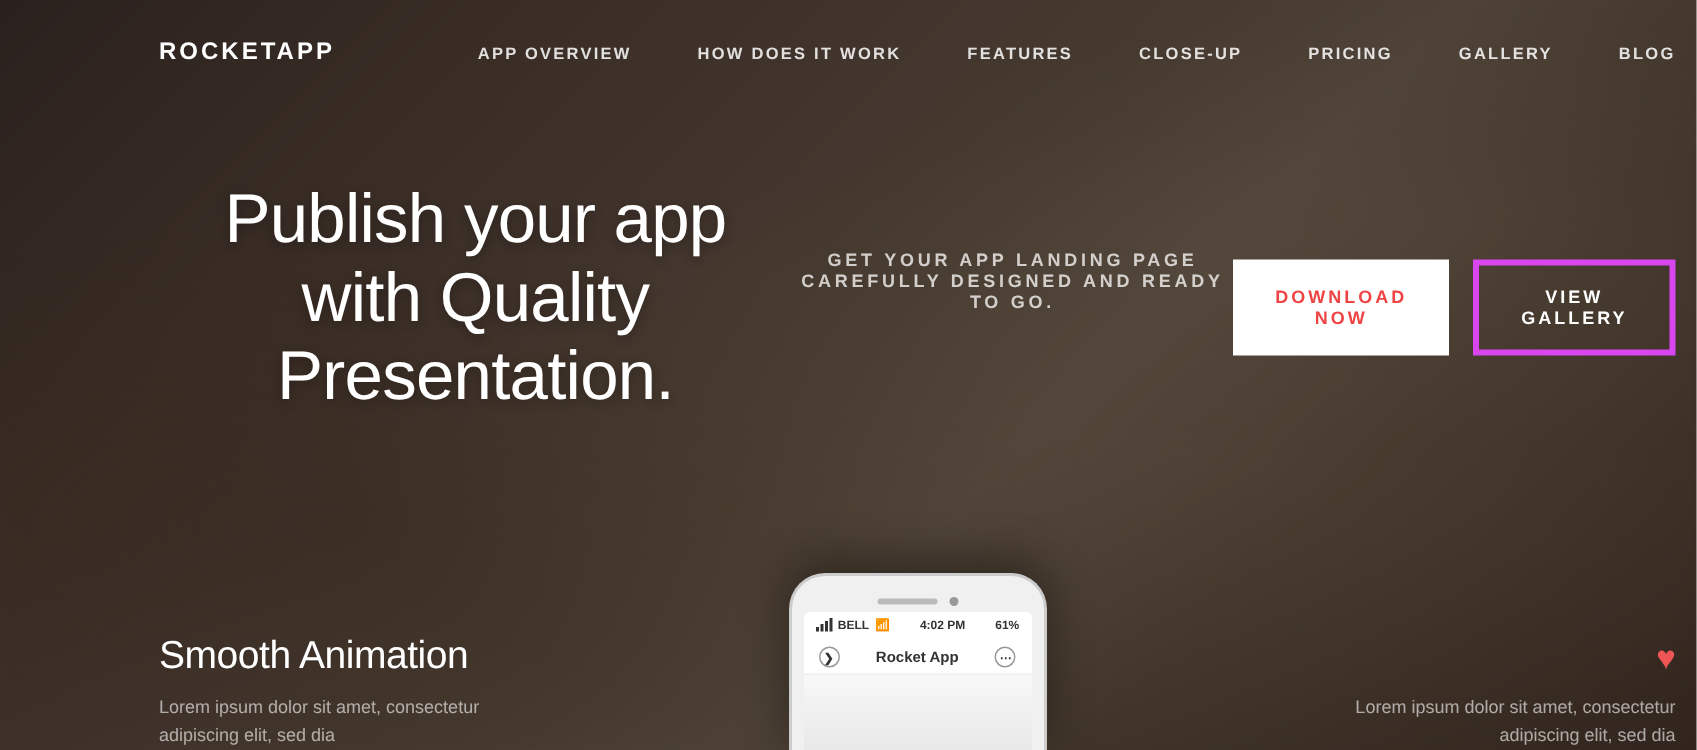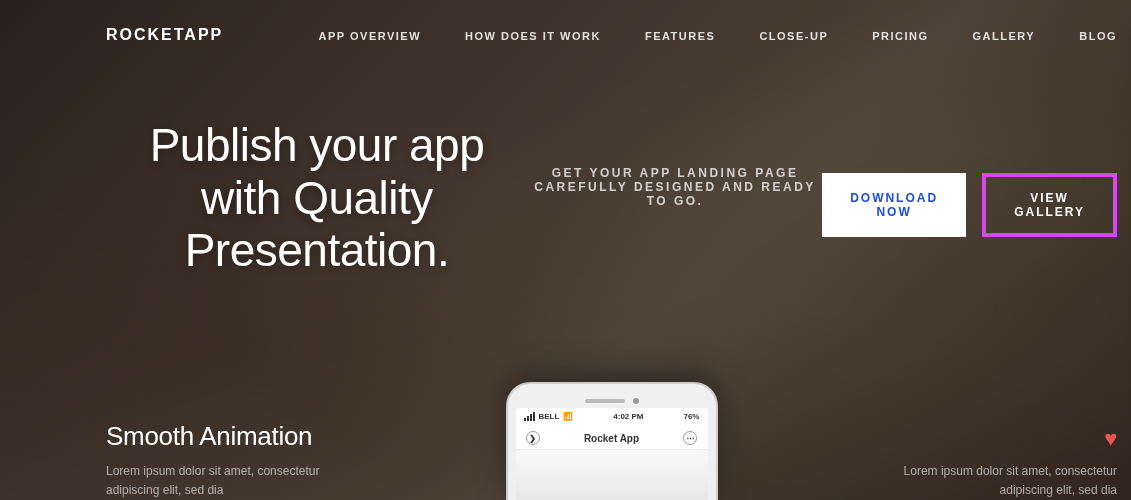--- a/index.html
+++ b/index.html
@@ -138,21 +138,21 @@
       font-weight: 600;
       letter-spacing: 2px;
       text-transform: uppercase;
       cursor: pointer;
       border: none;
       text-decoration: none;
     }
 
     .btn-primary {
       background: #fff;
-      color: #1d4ed8;
+      color: #ef4444;
     }
 
     .btn-secondary {
       background: transparent;
       color: #fff;
       border: 4px solid #d946ef;
     }
 
     
     .bottom-section {
@@ -186,21 +186,21 @@
     .phone-container {
       flex: 0 0 260px;
       display: flex;
       justify-content: center;
       align-items: flex-end;
       position: relative;
     }
 
     
     .phone {
-      width: 212px;
+      width: 172px;
       background: #f0f0f0;
       border-radius: 24px 24px 0 0;
       border: 2px solid #ccc;
       border-bottom: none;
       padding: 8px 8px 0;
       box-shadow: 0 -8px 30px rgba(0,0,0,0.4);
       overflow: hidden;
     }
 
     .phone-top {
@@ -377,21 +377,21 @@
               <div class="signal-bars">
                 <div class="signal-bar" style="height:3px"></div>
                 <div class="signal-bar" style="height:5px"></div>
                 <div class="signal-bar" style="height:7px"></div>
                 <div class="signal-bar" style="height:9px"></div>
               </div>
               <span>BELL</span>
               <span>📶</span>
             </div>
             <span>4:02 PM</span>
-            <span>76%</span>
+            <span>61%</span>
           </div>
           <div class="phone-app-bar">
             <div class="phone-app-icon">
               <span style="font-size:8px">❯</span>
             </div>
             <span>Rocket App</span>
             <div class="phone-app-icon">
               <span style="font-size:8px">⋯</span>
             </div>
           </div>

